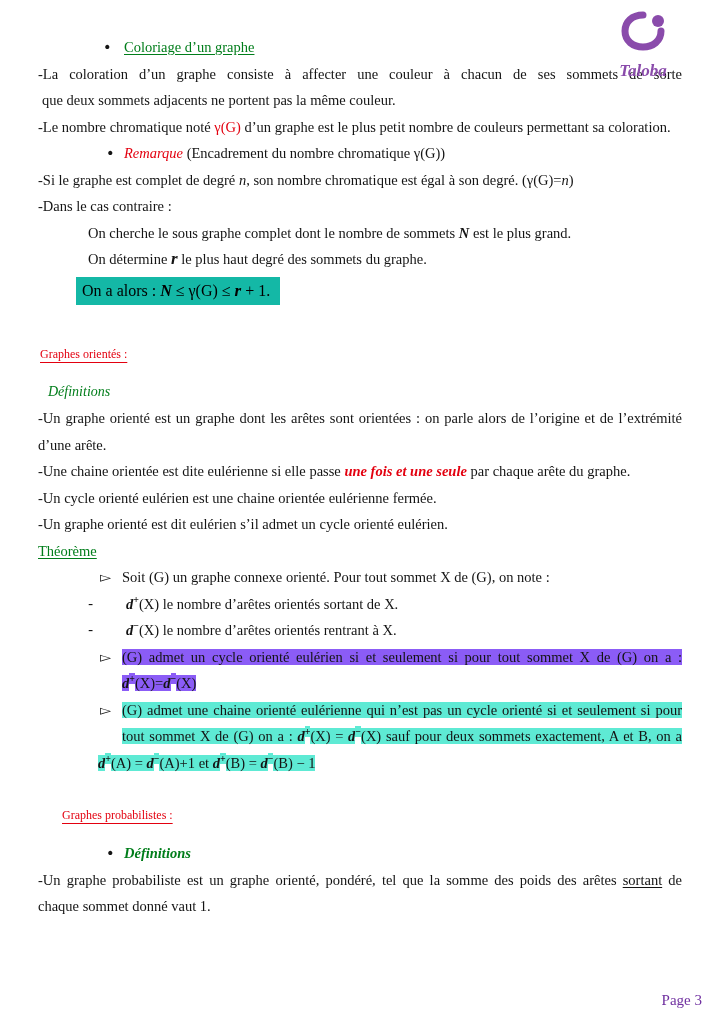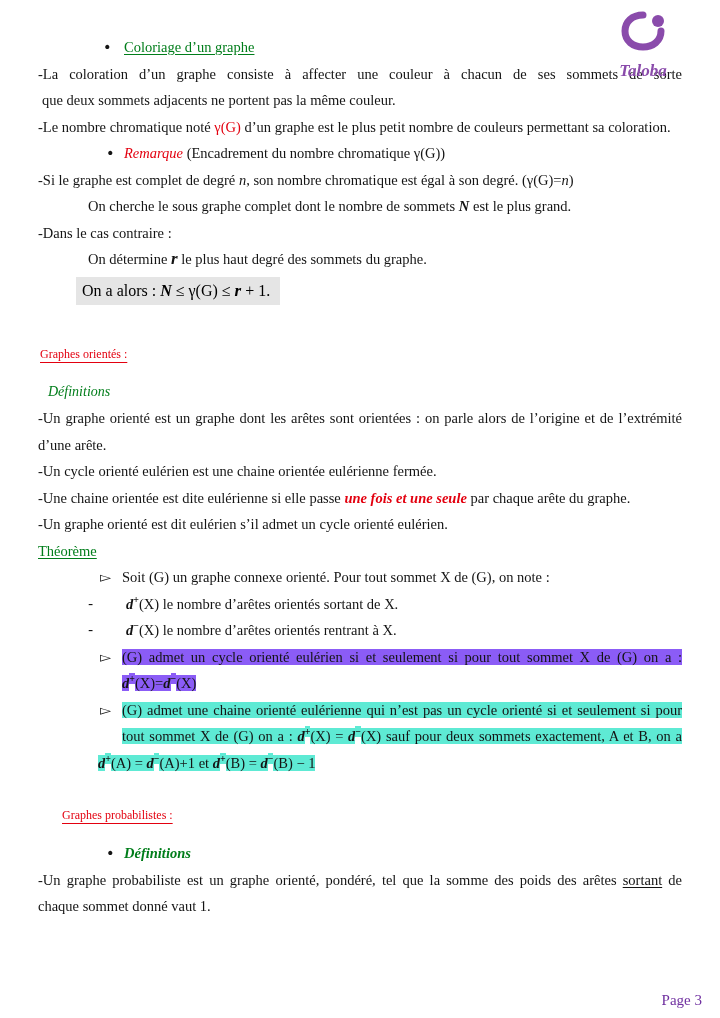--- a/index.html
+++ b/index.html
@@ -26,21 +26,21 @@
   .w18{width:18px}.w21{width:21px}.w22{width:22px}.w38{width:38px}
   .li-dot{padding-left:86px;text-indent:-21px}
   .li-dot2{padding-left:86px;text-indent:-18px}
   .li-arrow{padding-left:84px;text-indent:-22px}
   .li-dash{padding-left:88px;text-indent:-38px}
   .ind4{padding-left:4px}
   .ind50{padding-left:50px}
   .ind60{padding-left:60px}
   .ind84{padding-left:84px}
   .box-cyan{
-    display:inline-block;background:#e5e5e5;color:#000;
+    display:inline-block;background:#14b8a6;color:#000;
     margin:4px 0 30px 38px;padding:1px 10px 1px 6px;
     font-size:16px;line-height:26px;
   }
   .h1r{color:#e3000f;font-size:12px;line-height:30px;margin:4px 0 10px 2px}
   .h1r .u{text-underline-offset:4px}
   .ind24{margin-left:24px}
   .mt30{margin-top:24px}
   .lbl-def{padding-left:10px;font-size:14px}
   .logo{position:absolute;top:10px;right:32px;width:90px;text-align:center}
   .logo .brand{
@@ -64,29 +64,29 @@
     </svg>
     <div class="brand">Taloba</div>
   </div>
 
   <div class="para li-dot"><span class="mk w21">•</span><span class="green b u">Coloriage d’un graphe</span></div>
   <div class="para force-last"><span>-La </span><span class="b">coloration</span><span> d’un graphe consiste à affecter une couleur à chacun de ses sommets de sorte</span></div>
   <div class="para ind4"><span>que deux sommets adjacents ne portent pas la même couleur.</span></div>
   <div class="para"><span>-Le </span><span class="b">nombre chromatique</span><span> noté </span><span class="red">γ(G)</span><span> d’un graphe est le plus petit nombre de couleurs permettant sa coloration.</span></div>
   <div class="para li-dot2"><span class="mk w18">•</span><span class="red i">Remarque</span><span>  (Encadrement du </span><span class="b">nombre chromatique</span><span class="b"> γ(G))</span></div>
   <div class="para"><span>-Si le graphe est complet de degré </span><span class="i">n</span><span>, son nombre chromatique est égal à son degré.  (γ(G)=</span><span class="i">n</span><span>)</span></div>
+  <div class="para"><span>-Dans le cas contraire :</span></div>
   <div class="para ind50"><span>On cherche le sous graphe complet dont le nombre de sommets </span><span class="bi">N</span><span> est le plus grand.</span></div>
-  <div class="para"><span>-Dans le cas contraire :</span></div>
   <div class="para ind50"><span>On détermine </span><span class="bi fs17">r</span><span> le plus haut degré des sommets du graphe.</span></div>
   <div class="box-cyan"><span class="b">On a alors :   </span><span class="bi">N</span><span class="b"> ≤ γ(G) ≤ </span><span class="bi fs17">r</span><span class="b">  + 1.</span></div>
   <div class="h1r"><span class="u">Graphes orientés :</span></div>
   <div class="lbl-def"><span class="green i">Définitions</span></div>
   <div class="para"><span>-Un </span><span class="b">graphe orienté</span><span> est un graphe dont les arêtes sont orientées : on parle alors de l’origine et de l’extrémité d’une arête.</span></div>
+  <div class="para"><span>-Une </span><span class="b">chaine orientée</span><span> est dite </span><span class="b">eulérienne</span><span> si elle passe </span><span class="red bi">une fois et une seule</span><span> par chaque arête du graphe.</span></div>
   <div class="para"><span>-Un </span><span class="b">cycle orienté eulérien</span><span> est une chaine orientée eulérienne fermée.</span></div>
-  <div class="para"><span>-Une </span><span class="b">chaine orientée</span><span> est dite </span><span class="b">eulérienne</span><span> si elle passe </span><span class="red bi">une fois et une seule</span><span> par chaque arête du graphe.</span></div>
   <div class="para"><span>-Un graphe orienté est dit </span><span class="b">eulérien</span><span> s’il admet un cycle orienté eulérien.</span></div>
   <div class="para"><span class="green u">Théorème</span></div>
   <div class="para li-arrow"><span class="mk w22">▻</span><span>Soit (G) un graphe connexe orienté. Pour tout sommet X de (G), on note :</span></div>
   <div class="para li-dash"><span class="mk w38">-</span><span class="bi">d</span><span class="sup">+</span><span>(X) le nombre d’arêtes orientés sortant de X.</span></div>
   <div class="para li-dash"><span class="mk w38">-</span><span class="bi">d</span><span class="sup">−</span><span>(X) le nombre d’arêtes orientés rentrant à X.</span></div>
   <div class="para li-arrow force-last"><span class="mk w22">▻</span><span class="hlc">(G) admet un </span><span class="b hlc">cycle orienté eulérien</span><span class="hlc"> si et seulement si pour tout sommet X de (G) on a :</span></div>
   <div class="para ind84"><span class="bi hlc">d</span><span class="sup hlc">+</span><span class="b hlc">(X)=</span><span class="bi hlc">d</span><span class="sup hlc">−</span><span class="b hlc">(X)</span></div>
   <div class="para li-arrow force-last"><span class="mk w22">▻</span><span class="hly">(G) admet une </span><span class="b hly">chaine orienté eulérienne</span><span class="hly"> qui n’est pas un cycle orienté si et seulement si pour tout sommet X de (G) on a : </span><span class="bi hly">d</span><span class="sup hly">+</span><span class="b hly">(X) = </span><span class="bi hly">d</span><span class="sup hly">−</span><span class="b hly">(X)</span><span class="hly"> sauf pour deux sommets exactement, A et B, on a</span></div>
   <div class="para ind60"><span class="bi hly">d</span><span class="sup hly">+</span><span class="b hly">(A) = </span><span class="bi hly">d</span><span class="sup hly">−</span><span class="b hly">(A)+1</span><span class="b hly">  et  </span><span class="bi hly">d</span><span class="sup hly">+</span><span class="b hly">(B) = </span><span class="bi hly">d</span><span class="sup hly">−</span><span class="b hly">(B) − 1</span></div>
   <div class="h1r ind24 mt30"><span class="u">Graphes probabilistes :</span></div>

